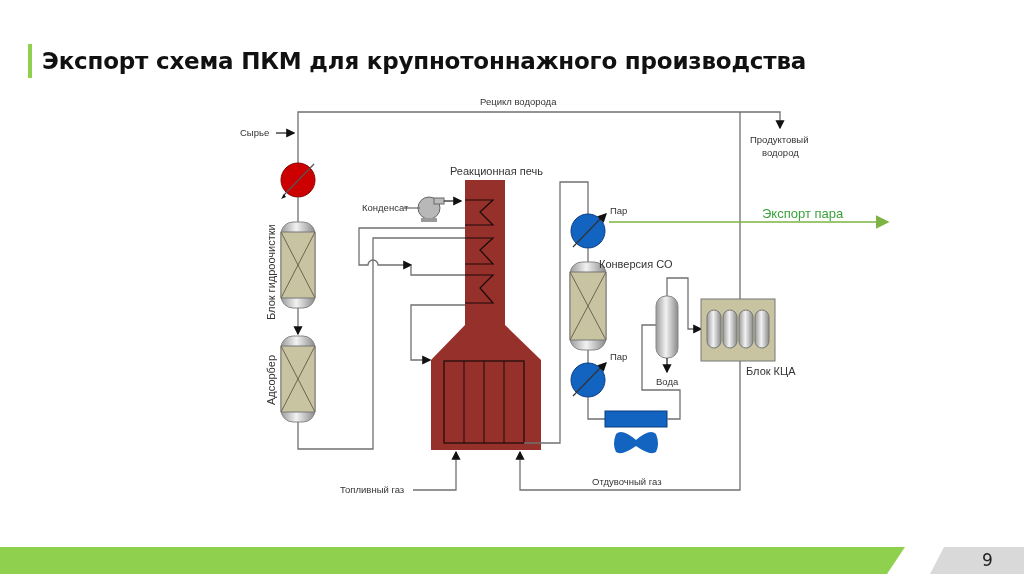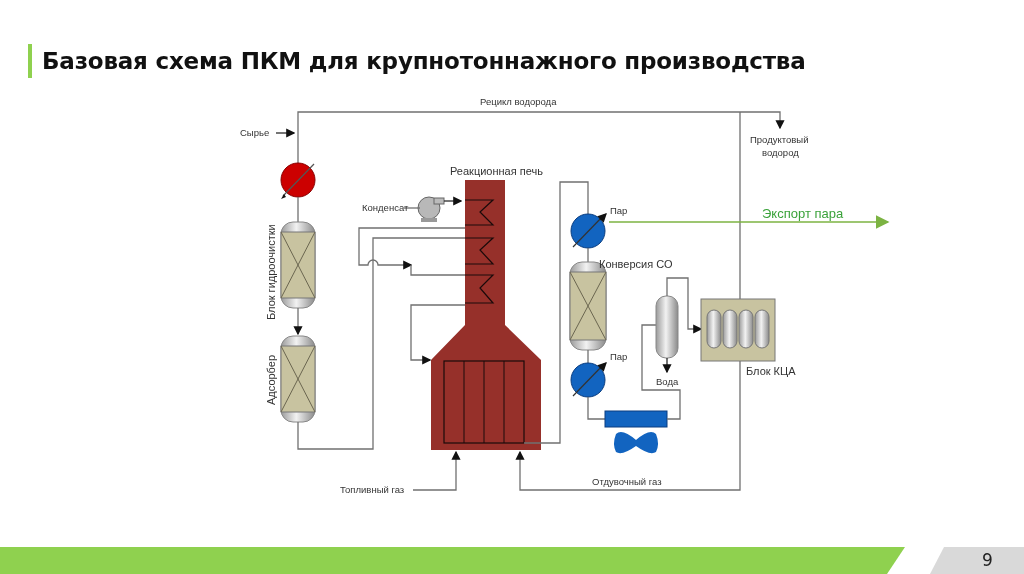--- a/index.html
+++ b/index.html
@@ -18,21 +18,21 @@
                   clip-path:polygon(0 0,100% 0,calc(100% - 18px) 100%,0 100%); }
   .footer-gray { position:absolute; left:930px; top:547px; width:94px; height:27px; background:#d9d9d9;
                  clip-path:polygon(14px 0,100% 0,100% 100%,0 100%); }
   .page-num { position:absolute; left:982px; top:550px; font-size:17px; color:#222;
               font-family:"DejaVu Sans", sans-serif; }
 </style>
 </head>
 <body>
 
 <div class="title-bar"></div>
-<div class="title">Базовая схема ПКМ для крупнотоннажного производства</div>
+<div class="title">Экспорт схема ПКМ для крупнотоннажного производства</div>
 
 <svg class="diagram" width="1024" height="574">
   <defs>
     <marker id="arr" markerWidth="7" markerHeight="7" refX="6" refY="3.5" orient="auto">
       <path d="M0,0 L7,3.5 L0,7 z" fill="#111"></path>
     </marker>
     <marker id="arrg" markerWidth="9" markerHeight="9" refX="8" refY="4.5" orient="auto">
       <path d="M0,0 L9,4.5 L0,9 z" fill="#7cb342"></path>
     </marker>
     <linearGradient id="cap" x1="0" y1="0" x2="1" y2="0">

